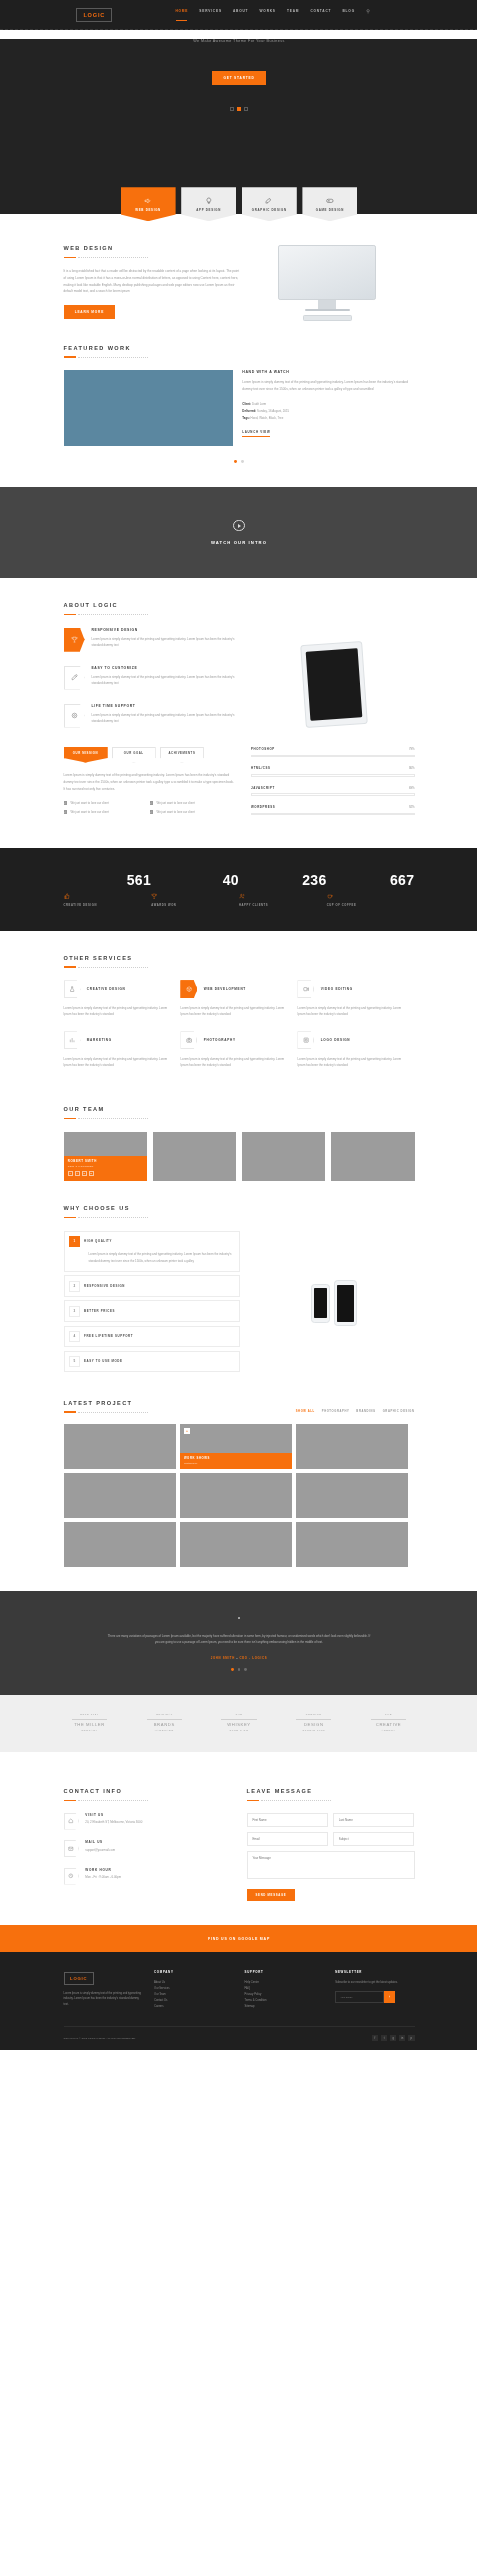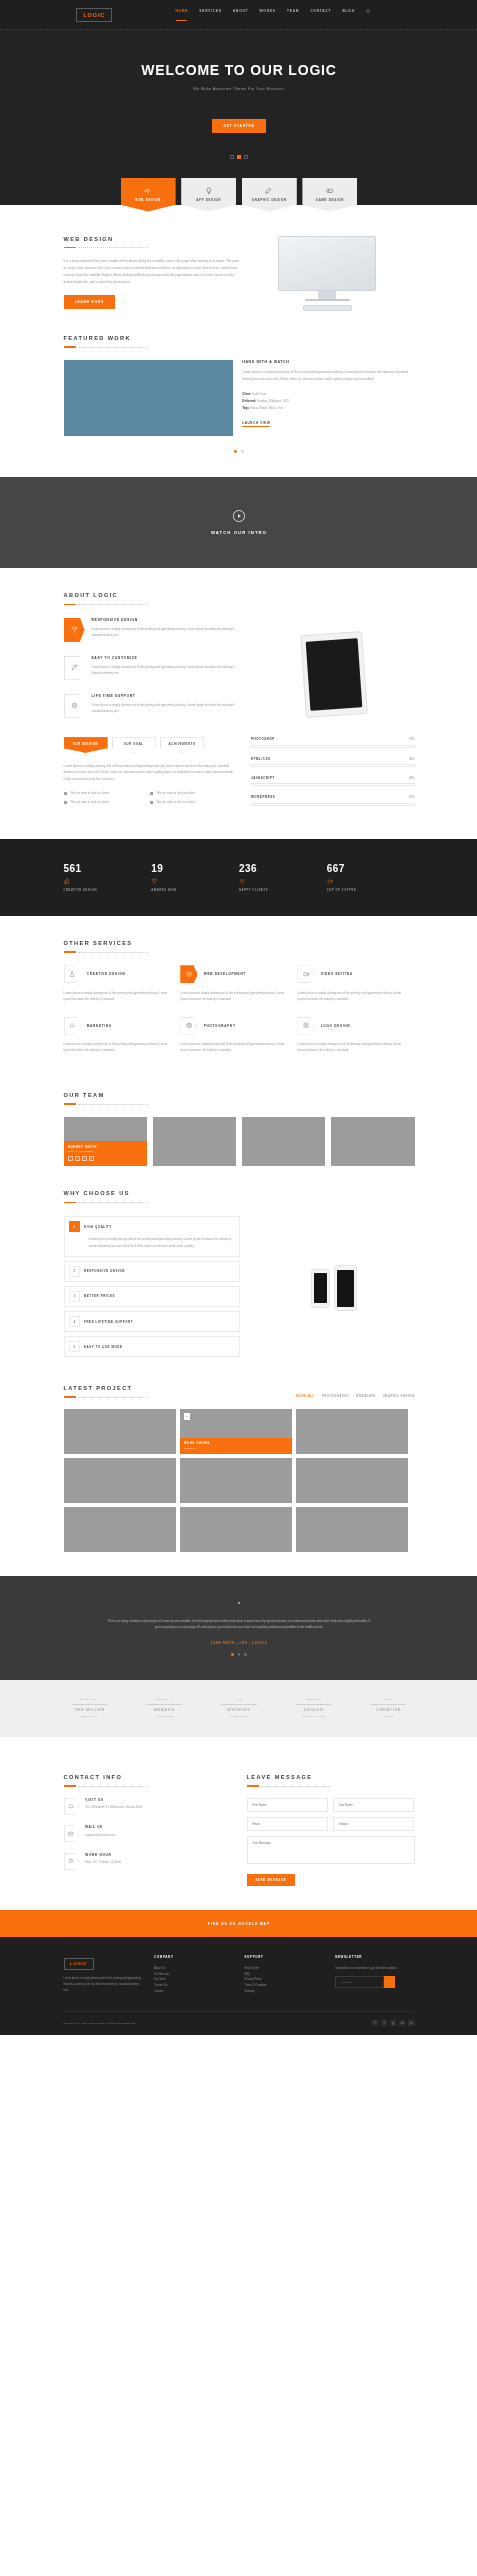--- a/index.html
+++ b/index.html
@@ -219,21 +219,21 @@
   .skill-top { display: flex; justify-content: space-between; }
   .skill-top .nm { font-size: 2.9px; letter-spacing: 0.6px; font-weight: bold; color: #3b3b3b; }
   .skill-top .pc { font-size: 2.8px; color: #8a8a8a; }
   .bar { height: 2.8px; border: 0.7px solid #e8e8e8; margin-top: 3.5px; position: relative; }
   .bar i { position: absolute; left: 0; top: 0.7px; bottom: 0.7px; background: #f7700d; display: block; }
 
   
   .counters { background: #1f1f1f; padding: 24px 0; }
   .cnt-row { display: flex; }
   .cnt { flex: 1; }
-  .cnt .n { color: #fff; font-size: 10px; font-weight: bold; letter-spacing: 0.4px; }
+  .cnt .n { color: #fff; font-size: 14px; font-weight: bold; letter-spacing: 0.4px; text-align: right; }
   .cnt .ic { color: #f7700d; margin: 4.9px 0 4.2px; font-size: 5.6px; }
   .cnt .l { color: #9a9a9a; font-size: 2.7px; letter-spacing: 0.6px; font-weight: bold; }
 
   
   .os-grid { display: flex; flex-wrap: wrap; margin-top: 12.6px; }
   .os { width: 33.33%; padding-right: 12.6px; margin-bottom: 14px; }
   .os-head { display: flex; align-items: center; gap: 6.3px; }
   .os-ic {
     width: 17px; height: 18px; flex: none; background: #fff; border: 0.7px solid #e8e8e8;
     clip-path: polygon(0 0, 78% 0, 100% 50%, 78% 100%, 0 100%);
@@ -391,21 +391,20 @@
       <a href="#">TEAM</a>
       <a href="#">CONTACT</a>
       <a href="#">BLOG</a>
       <span class="search-ico">⚲</span>
     </nav>
   </div>
   <div class="header-rule"></div>
 </div>
 
 <section class="hero">
-  <h1>WELCOME TO OUR LOGIC</h1>
   <p>We Make Awesome Theme For Your Business</p>
   <br>
   <button class="btn-orange">GET STARTED</button>
   <div class="dots">
     <span></span>
     <span class="on"></span>
     <span></span>
   </div>
 </section>
 
@@ -626,21 +625,21 @@
     <div class="cnt">
       <div class="n">561</div>
       <div class="ic">
         <svg width="6.3" height="6.3" viewBox="0 0 24 24" fill="none" stroke="currentColor" stroke-width="1.6">
             <path d="M7 22V11l5-9 1 1-1 6h7l-2 13H7zM3 11h4v11H3z"></path>
           </svg>
       </div>
       <div class="l">CREATIVE DESIGN</div>
     </div>
     <div class="cnt">
-      <div class="n">19</div>
+      <div class="n">40</div>
       <div class="ic">
         <svg width="6.3" height="6.3" viewBox="0 0 24 24" fill="none" stroke="currentColor" stroke-width="1.6">
             <path d="M7 4h10v5a5 5 0 01-10 0V4zM5 5H3v2a3 3 0 003 3M19 5h2v2a3 3 0 01-3 3M10 18h4M9 21h6"></path>
           </svg>
       </div>
       <div class="l">AWARDS WON</div>
     </div>
     <div class="cnt">
       <div class="n">236</div>
       <div class="ic">

